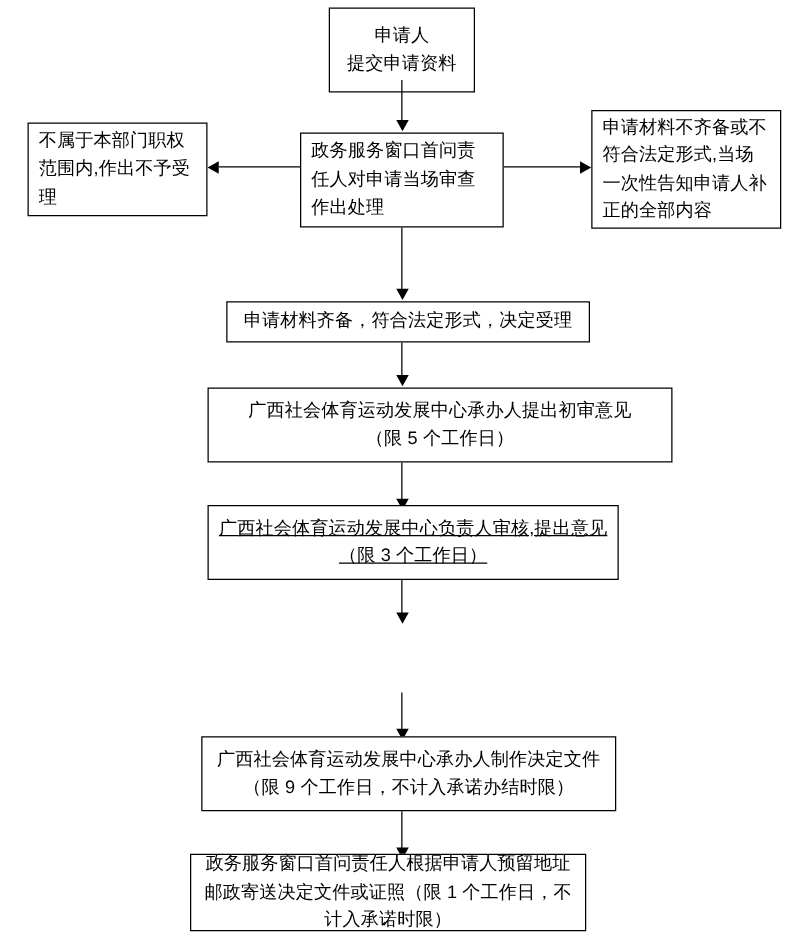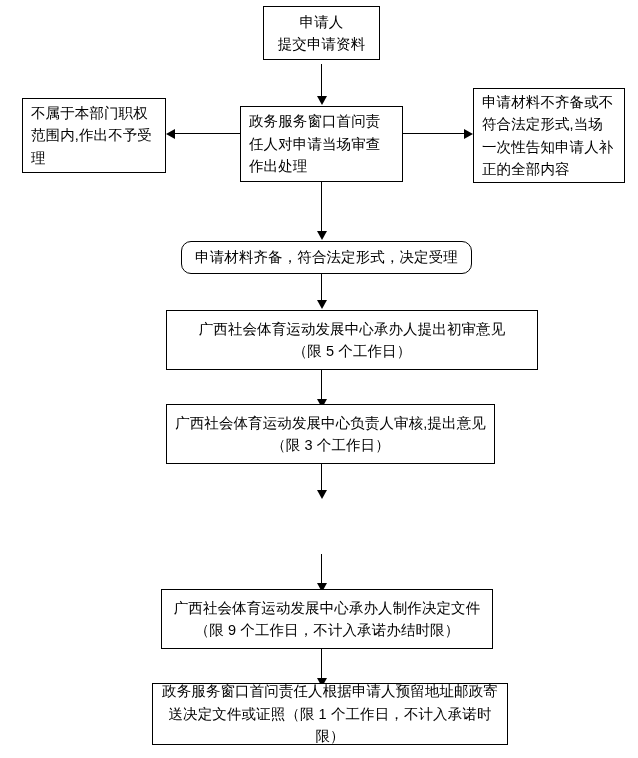--- a/index.html
+++ b/index.html
@@ -71,21 +71,21 @@
     border-top: 5px solid transparent;
     border-bottom: 5px solid transparent;
     border-left: 9px solid #000000;
   }
 </style>
 </head>
 <body>
 
 <div id="canvas">
 
-  <div class="node" style="left:263px; top:6px; width:117px; height:54px;">
+  <div class="node" style="left:263px; top:6px; width:117px; height:68px;">
     <span class="txt">申请人
 提交申请资料</span>
   </div>
 
   <div class="edge v" style="left:321px; top:64px; height:33px;"></div>
   <div class="arrowhead down" style="left:317px; top:96px;"></div>
 
   <div class="node left-align" style="left:240px; top:106px; width:163px; height:76px; padding:18px 8px;">
     <span class="txt">政务服务窗口首问责任人对申请当场审查作出处理</span>
   </div>
@@ -100,52 +100,52 @@
   <div class="node left-align" style="left:473px; top:88px; width:152px; height:95px; padding:16px 8px;">
     <span class="txt">申请材料不齐备或不符合法定形式,当场一次性告知申请人补正的全部内容</span>
   </div>
 
   <div class="edge h" style="left:403px; top:133px; width:62px;"></div>
   <div class="arrowhead right" style="left:464px; top:129px;"></div>
 
   <div class="edge v" style="left:321px; top:182px; height:50px;"></div>
   <div class="arrowhead down" style="left:317px; top:231px;"></div>
 
-  <div class="node" style="left:181px; top:241px; width:291px; height:33px;border-radius:10px;">
+  <div class="node" style="left:181px; top:241px; width:291px; height:33px;">
     <span class="txt">申请材料齐备，符合法定形式，决定受理</span>
   </div>
 
   <div class="edge v" style="left:321px; top:274px; height:28px;"></div>
   <div class="arrowhead down" style="left:317px; top:300px;"></div>
 
   <div class="node" style="left:166px; top:310px; width:372px; height:60px;">
     <span class="txt">广西社会体育运动发展中心承办人提出初审意见
 （限 5 个工作日）</span>
   </div>
 
   <div class="edge v" style="left:321px; top:370px; height:32px;"></div>
   <div class="arrowhead down" style="left:317px; top:399px;"></div>
 
-  <div class="node" style="left:166px; top:404px; width:329px; height:60px;">
+  <div class="node" style="left:166px; top:404px; width:329px; height:60px;text-decoration:underline;">
     <span class="txt">广西社会体育运动发展中心负责人审核,提出意见
 （限 3 个工作日）</span>
   </div>
 
   <div class="edge v" style="left:321px; top:464px; height:28px;"></div>
   <div class="arrowhead down" style="left:317px; top:490px;"></div>
 
 
   <div class="edge v" style="left:321px; top:554px; height:32px;"></div>
   <div class="arrowhead down" style="left:317px; top:583px;"></div>
 
   <div class="node" style="left:161px; top:589px; width:332px; height:60px;">
     <span class="txt">广西社会体育运动发展中心承办人制作决定文件
 （限 9 个工作日，不计入承诺办结时限）</span>
   </div>
 
   <div class="edge v" style="left:321px; top:649px; height:32px;"></div>
   <div class="arrowhead down" style="left:317px; top:678px;"></div>
 
-  <div class="node" style="left:152px; top:683px; width:356px; height:62px;">
+  <div class="node" style="left:152px; top:683px; width:317px; height:62px;">
     <span class="txt">政务服务窗口首问责任人根据申请人预留地址邮政寄送决定文件或证照（限 1 个工作日，不计入承诺时限）</span>
   </div>
 
 </div>
 
 </body></html>

